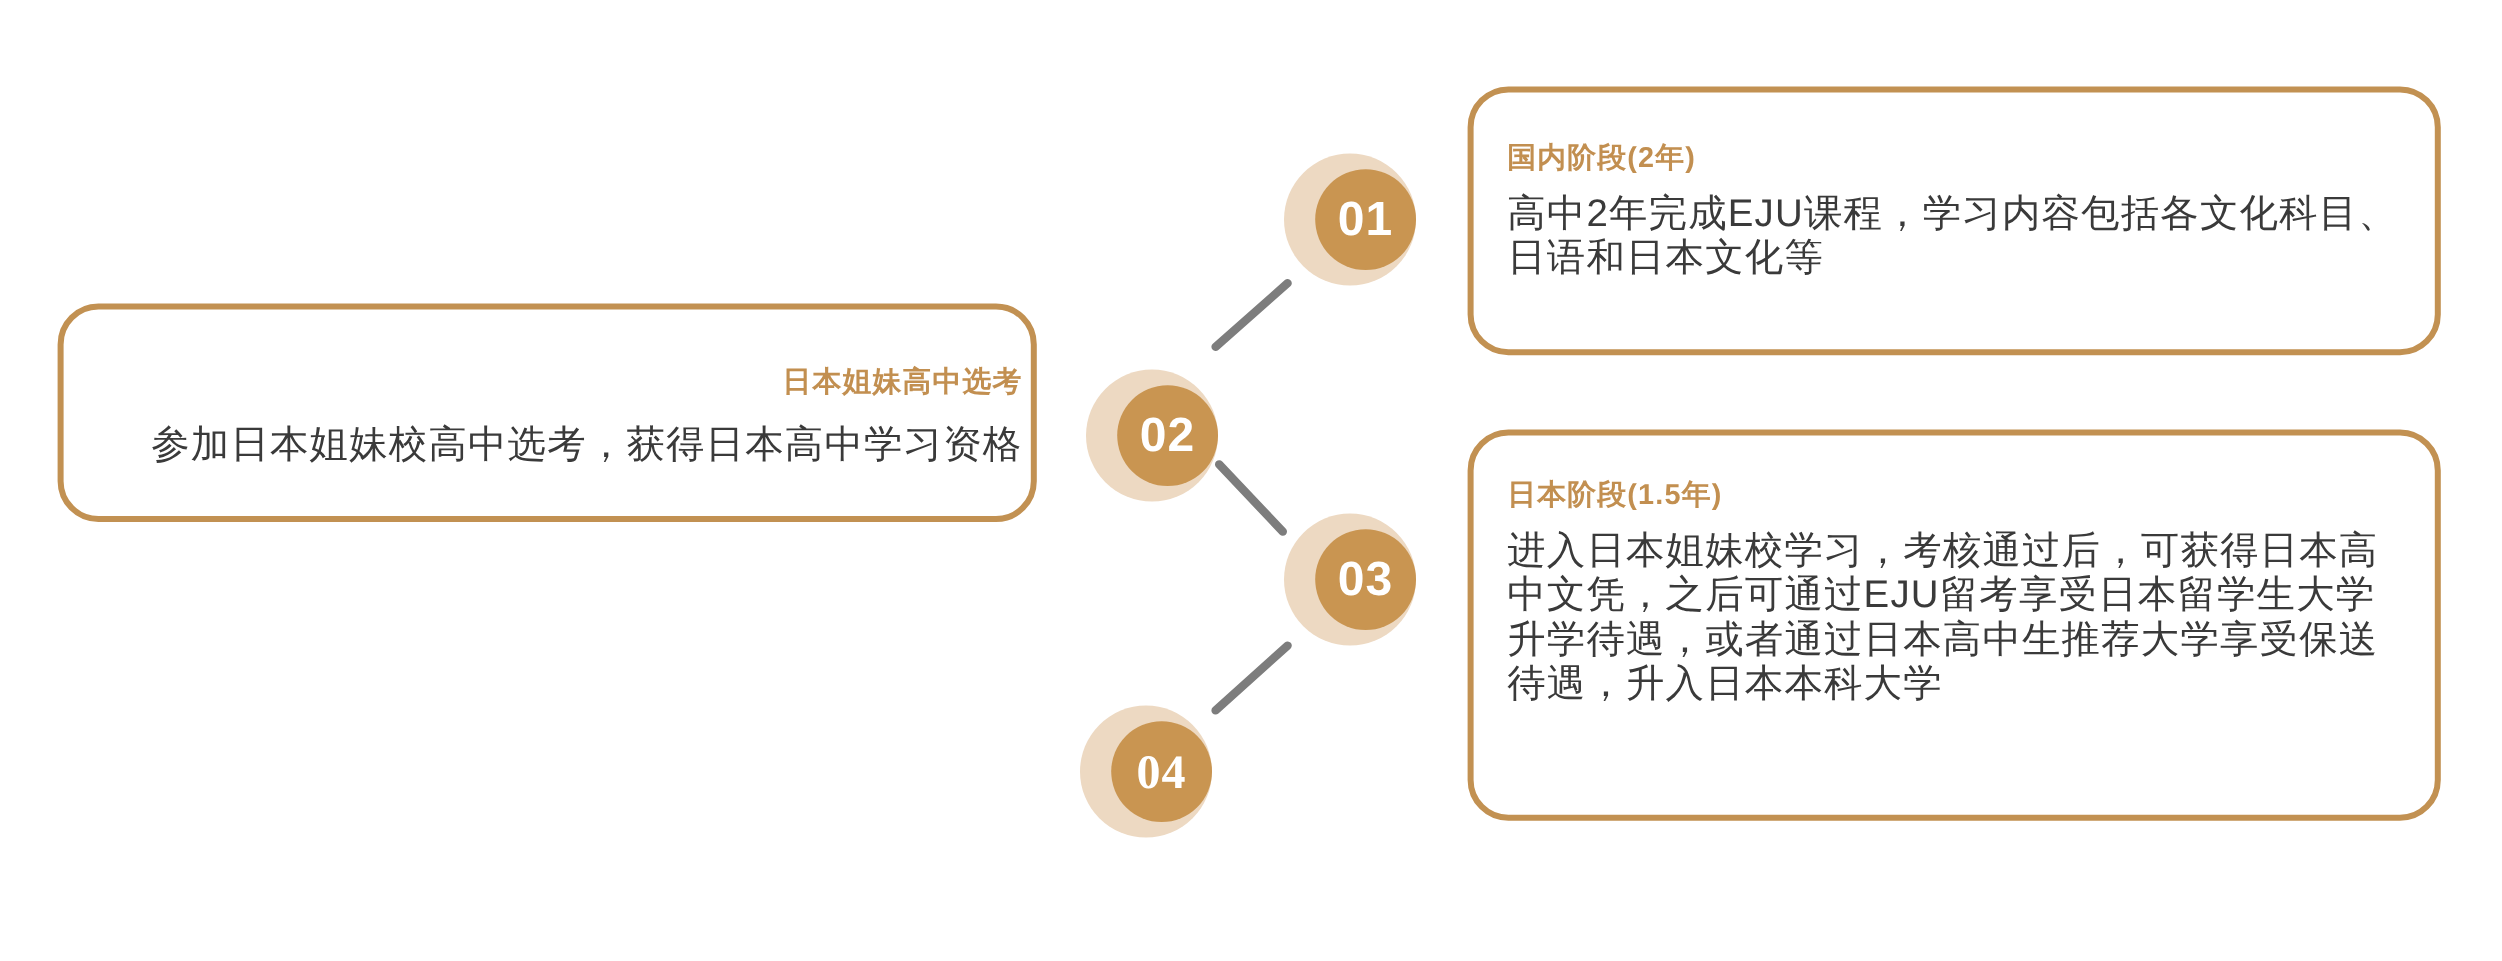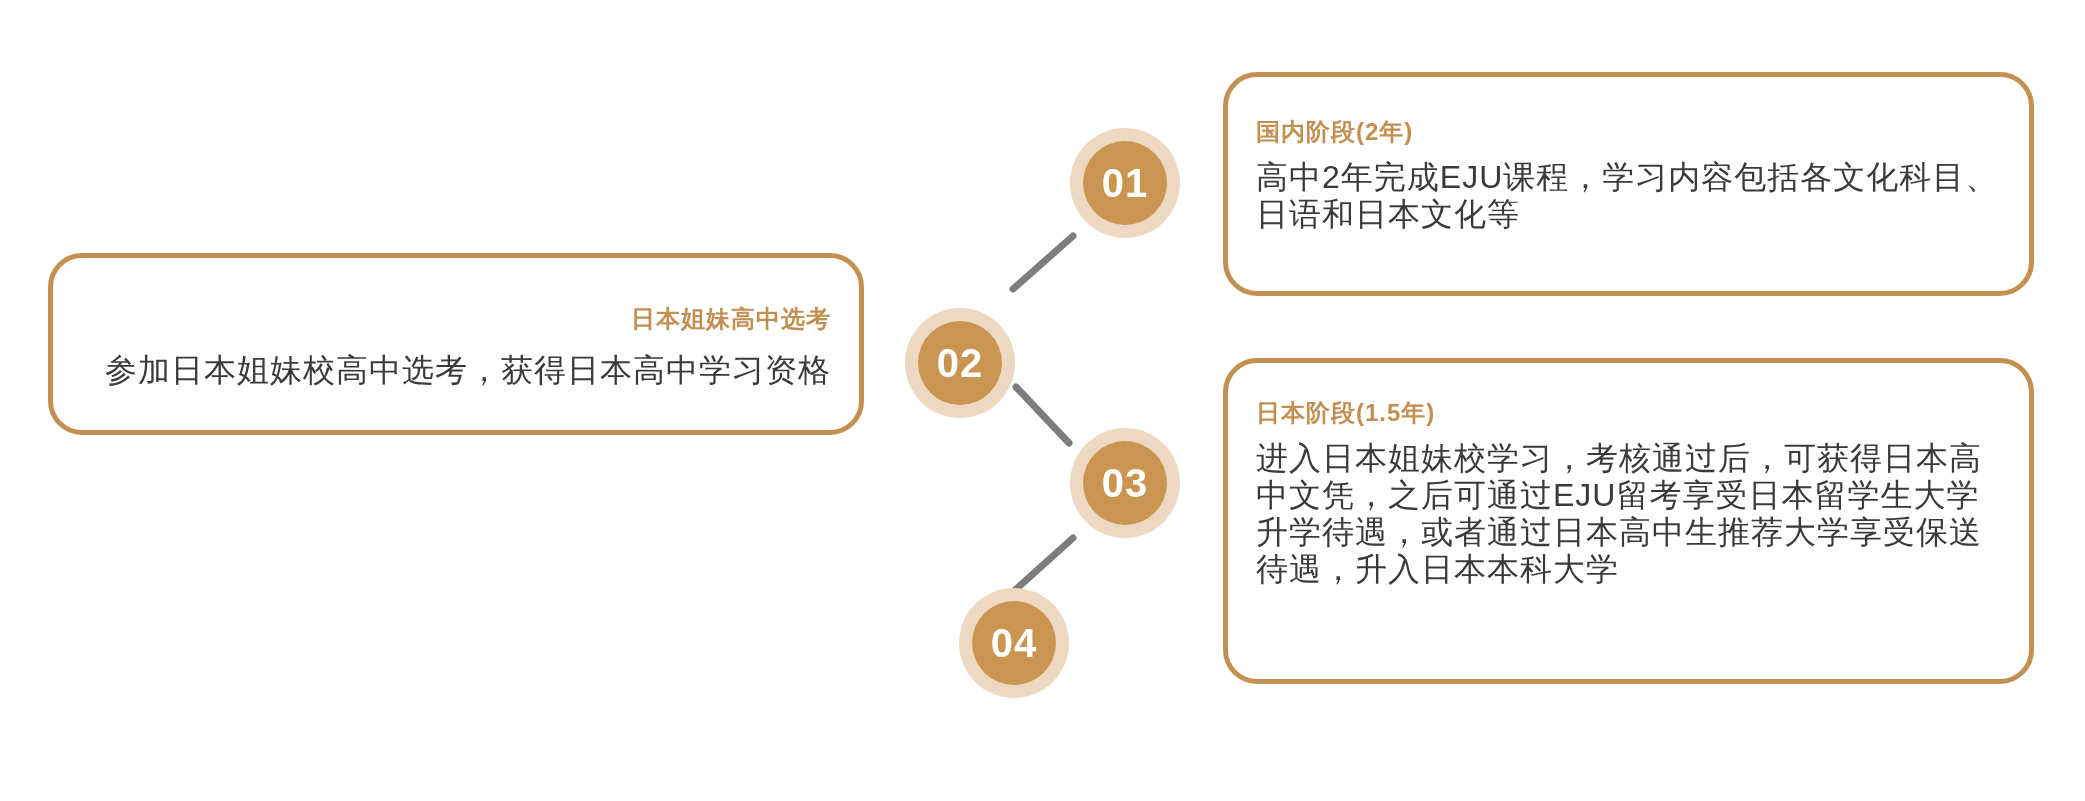--- a/index.html
+++ b/index.html
@@ -25,48 +25,48 @@
     line-height:55px;
     letter-spacing:1px;
   }
   .card-body {
     color:#3A3A3A;
     font-size:32px;
     line-height:37px;
     letter-spacing:1px;
   }
   .card-right-1 { left:1223px; top:72px;  width:811px; height:224px; padding:27px 24px 0 28px; text-align:left; }
-  .card-left-1  { left:48px;   top:253px; width:816px; height:182px; padding:33px 28px 0 24px; text-align:right; }
+  .card-left-1  { left:48px;   top:253px; width:816px; height:182px; padding:33px 7px 0 24px; text-align:right; }
   .card-right-2 { left:1223px; top:358px; width:811px; height:326px; padding:22px 24px 12px 28px; text-align:left; }
   .card-left-2  { left:48px;   top:583px; width:816px; height:136px; display:flex; align-items:center; justify-content:flex-end; padding:0 20px 0 24px; }
   .card-left-1 .card-body { margin-top:6px; }
 
   .step {
     position:absolute;
     width:110px; height:110px;
     border-radius:50%;
     background:#EDD9C2;
-    display:flex; align-items:center; justify-content:center;
+    display:flex; align-items:center; justify-content:flex-end;
   }
   .step-core {
     width:84px; height:84px;
     border-radius:50%;
     background:#C99551;
     display:flex; align-items:center; justify-content:center;
   }
   .step-num {
     color:#ffffff;
     font-size:40px;
     font-weight:bold;
     letter-spacing:1px;
   }
   .step-1 { left:1070px; top:128px; }
   .step-2 { left:905px;  top:308px; }
   .step-3 { left:1070px; top:428px; }
-  .step-4 { left:959px;  top:588px; }
+  .step-4 { left:900px;  top:588px;font-family:Liberation Serif, serif; }
 
   .connectors {
     position:absolute;
     left:0; top:0;
     width:2085px; height:801px;
     pointer-events:none;
   }
 </style>
 </head>
 <body>

